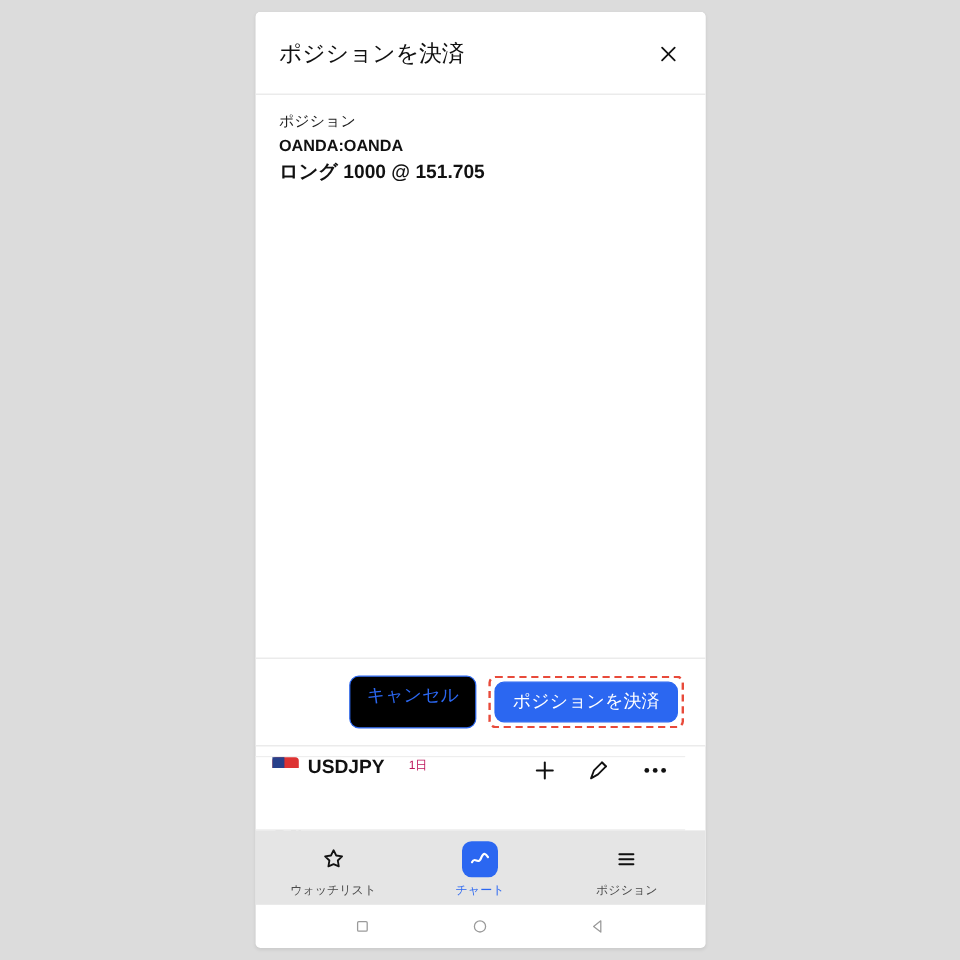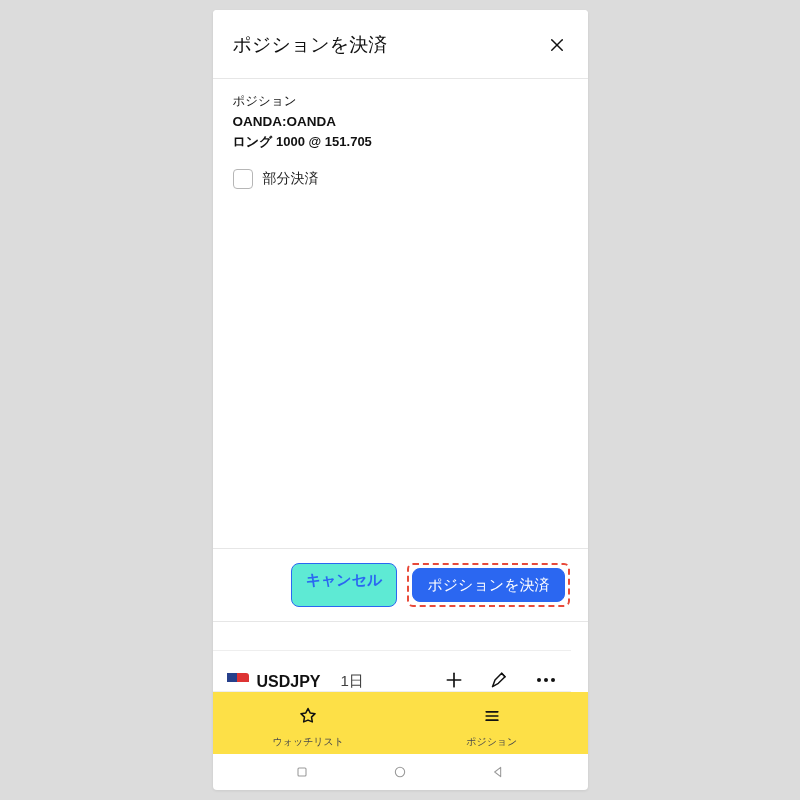--- a/index.html
+++ b/index.html
@@ -70,24 +70,24 @@
       color: #222;
       margin-bottom: 4px;
     }
     .pos-symbol {
       font-size: 13.5px;
       font-weight: 700;
       color: #111;
       margin-bottom: 4px;
     }
     .pos-detail {
-      font-size: 13px;
+      font-size: 16px;
       font-weight: 700;
       color: #111;
-      margin-bottom: 18px;
+      margin-bottom: 0;
     }
     .partial-row {
       display: flex;
       align-items: center;
       gap: 10px;
     }
     .checkbox {
       width: 20px; height: 20px;
       border: 1.5px solid #b6b6b6;
       border-radius: 4px;
@@ -108,24 +108,24 @@
       z-index: 31;
     }
     .btn {
       font-size: 15px;
       padding: 8px 14px;
       border-radius: 8px;
       cursor: pointer;
       line-height: 1.1;
     }
     .btn-cancel {
-      background: #5eead4;
+      background: #000000;
       color: #2b67f1;
       border: 1.8px solid #2b67f1;
-      font-weight: 700;
+      font-weight: 400;
     }
     .btn-primary {
       background: #2b67f1;
       color: #fff;
       border: 1.8px solid #2b67f1;
       font-weight: 500;
     }
     .highlight-frame {
       border: 2.5px dashed #e84a3a;
       border-radius: 6px;
@@ -168,58 +168,58 @@
       left: 0; top: 0;
       width: 10px; height: 9px;
       background: #27408b;
     }
 
     
     .toolbar-row {
       position: absolute;
       left: 0; right: 17px;
       bottom: 98px;
-      height: 42px;
+      height: 62px;
       background: #fff;
       z-index: 20;
       display: flex;
-      align-items: flex-end;
+      align-items: flex-start;
       padding: 0 14px;
       border-top: 1px solid #eee;
       border-bottom: 1px solid #eee;
     }
     .toolbar-row .flag { margin-right: 8px; }
     .toolbar-sym {
       font-size: 16px;
       font-weight: 700;
       color: #111;
       margin-right: 20px;
     }
     .toolbar-tf {
-      font-size: 15px;
-      color: #404040;
+      font-size: 10px;
+      color: #be185d;
       margin-right: auto;
     }
     .toolbar-icons {
       display: flex;
       align-items: center;
       gap: 24px;
     }
     .ticon { width: 22px; height: 22px; display:flex; align-items:center; justify-content:center; color:#111; }
     .ticon svg { width: 20px; height: 20px; }
     .dots { display:flex; gap:3px; }
     .dots span { width:4px; height:4px; border-radius:50%; background:#111; }
 
     
     .tabbar {
       position: absolute;
       left: 0; right: 0;
       bottom: 36px;
       height: 62px;
-      background: #fde047;
+      background: #e5e5e5;
       display: flex;
       align-items: center;
       justify-content: space-around;
       z-index: 20;
       padding: 4px 4px 0 4px;
     }
     .tab {
       display: flex;
       flex-direction: column;
       align-items: center;
@@ -279,24 +279,20 @@
             <line x1="5" y1="5" x2="19" y2="19"></line>
               <line x1="19" y1="5" x2="5" y2="19"></line>
           </svg>
         </div>
       </div>
       <div class="sheet-divider"></div>
       <div class="sheet-body">
         <div class="pos-label">ポジション</div>
         <div class="pos-symbol">OANDA:OANDA</div>
         <div class="pos-detail">ロング 1000 @ 151.705</div>
-        <div class="partial-row">
-          <div class="checkbox"></div>
-          <div class="partial-label">部分決済</div>
-        </div>
       </div>
       <div class="sheet-footer">
         <div class="btn btn-cancel">キャンセル</div>
         <div class="highlight-frame">
           <div class="btn btn-primary">ポジションを決済</div>
         </div>
       </div>
     </div>
 
     <div class="toolbar-row">
@@ -328,20 +324,28 @@
 
     <div class="tabbar">
       <div class="tab">
         <div class="ticon-wrap">
           <svg viewBox="0 0 24 24" fill="none" stroke="#111" stroke-width="1.8" stroke-linejoin="round">
             <path d="M12 3l2.6 5.3 5.9.9-4.3 4.1 1 5.8L12 16.9 6.8 19.1l1-5.8L3.5 9.2l5.9-.9L12 3z"></path>
           </svg>
         </div>
         <div class="tab-label">ウォッチリスト</div>
       </div>
+      <div class="tab active">
+        <div class="ticon-wrap">
+          <svg viewBox="0 0 24 24" fill="none" stroke="#fff" stroke-width="2.2" stroke-linecap="round" stroke-linejoin="round">
+            <path d="M4 15 C7 9, 10 18, 13 11 S18 7, 20 10"></path>
+          </svg>
+        </div>
+        <div class="tab-label">チャート</div>
+      </div>
       <div class="tab">
         <div class="ticon-wrap">
           <svg viewBox="0 0 24 24" fill="none" stroke="#111" stroke-width="2" stroke-linecap="round">
             <line x1="5" y1="7" x2="19" y2="7"></line>
               <line x1="5" y1="12" x2="19" y2="12"></line>
               <line x1="5" y1="17" x2="19" y2="17"></line>
           </svg>
         </div>
         <div class="tab-label">ポジション</div>
       </div>

